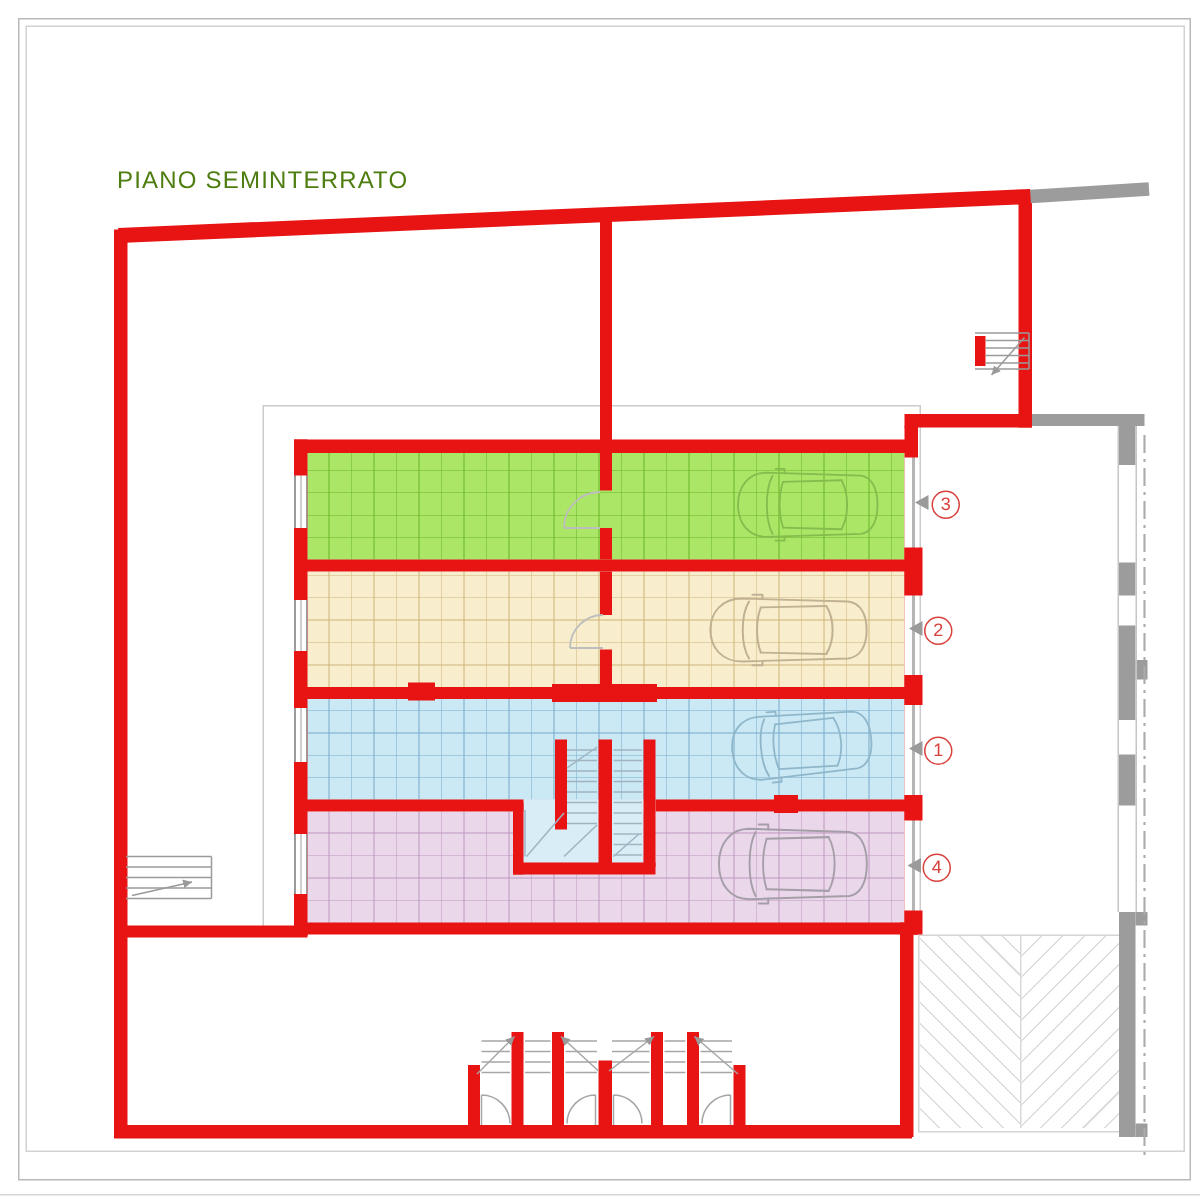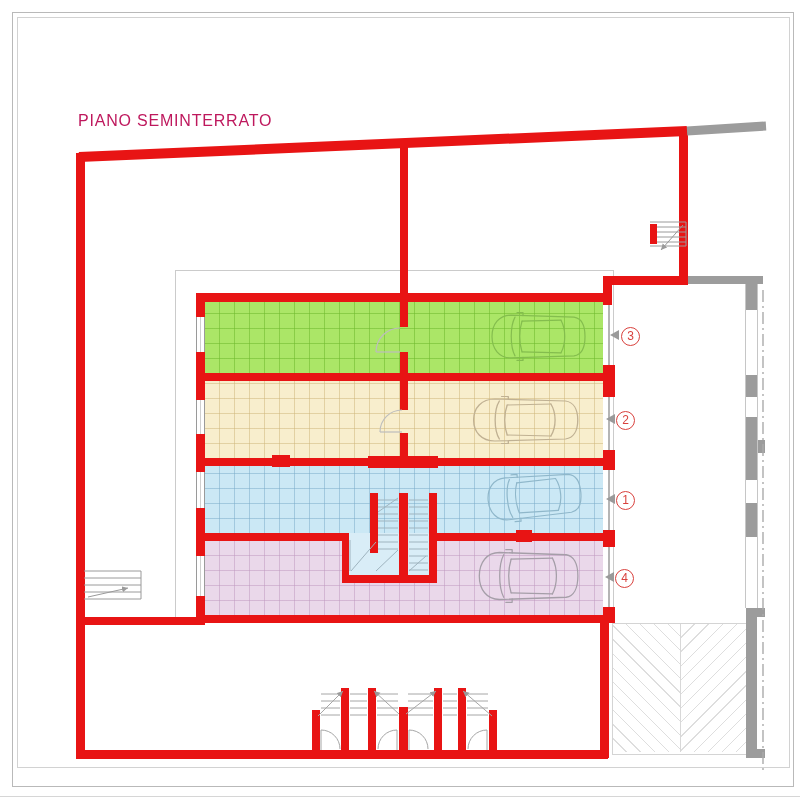--- a/index.html
+++ b/index.html
@@ -4,21 +4,21 @@
 <style>
   html,body{margin:0;padding:0;background:#ffffff;}
   #plan{position:relative;width:800px;height:800px;background:#ffffff;overflow:hidden;
         font-family:"Liberation Sans", sans-serif;}
   .abs{position:absolute;}
   
   .frame-outer{left:12px;top:12px;width:780px;height:773px;border:1px solid #b9b9b9;}
   .frame-inner{left:17px;top:17px;width:771px;height:749px;border:1px solid #d2d2d2;}
   .sheet-line{left:0;top:796px;width:800px;height:1px;background:#d6d6d6;}
   
-  .title{left:78px;top:112px;font-size:16px;letter-spacing:.8px;color:#be185d;white-space:nowrap;z-index:60;}
+  .title{left:78px;top:112px;font-size:16px;letter-spacing:.8px;color:#4d7c0f;white-space:nowrap;z-index:60;}
   
   .w{background:#e81414;z-index:20;}
   
   .gw{background:#9c9c9c;z-index:6;}
   
   .floor{z-index:10;}
   .f3{background-color:#abe667;background-image:
       repeating-linear-gradient(0deg,transparent 0 14px,rgba(110,185,45,.55) 14px 15px),
       repeating-linear-gradient(90deg,transparent 0 14px,rgba(110,185,45,.55) 14px 15px);}
   .f2{background-color:#f8eecd;background-image:

